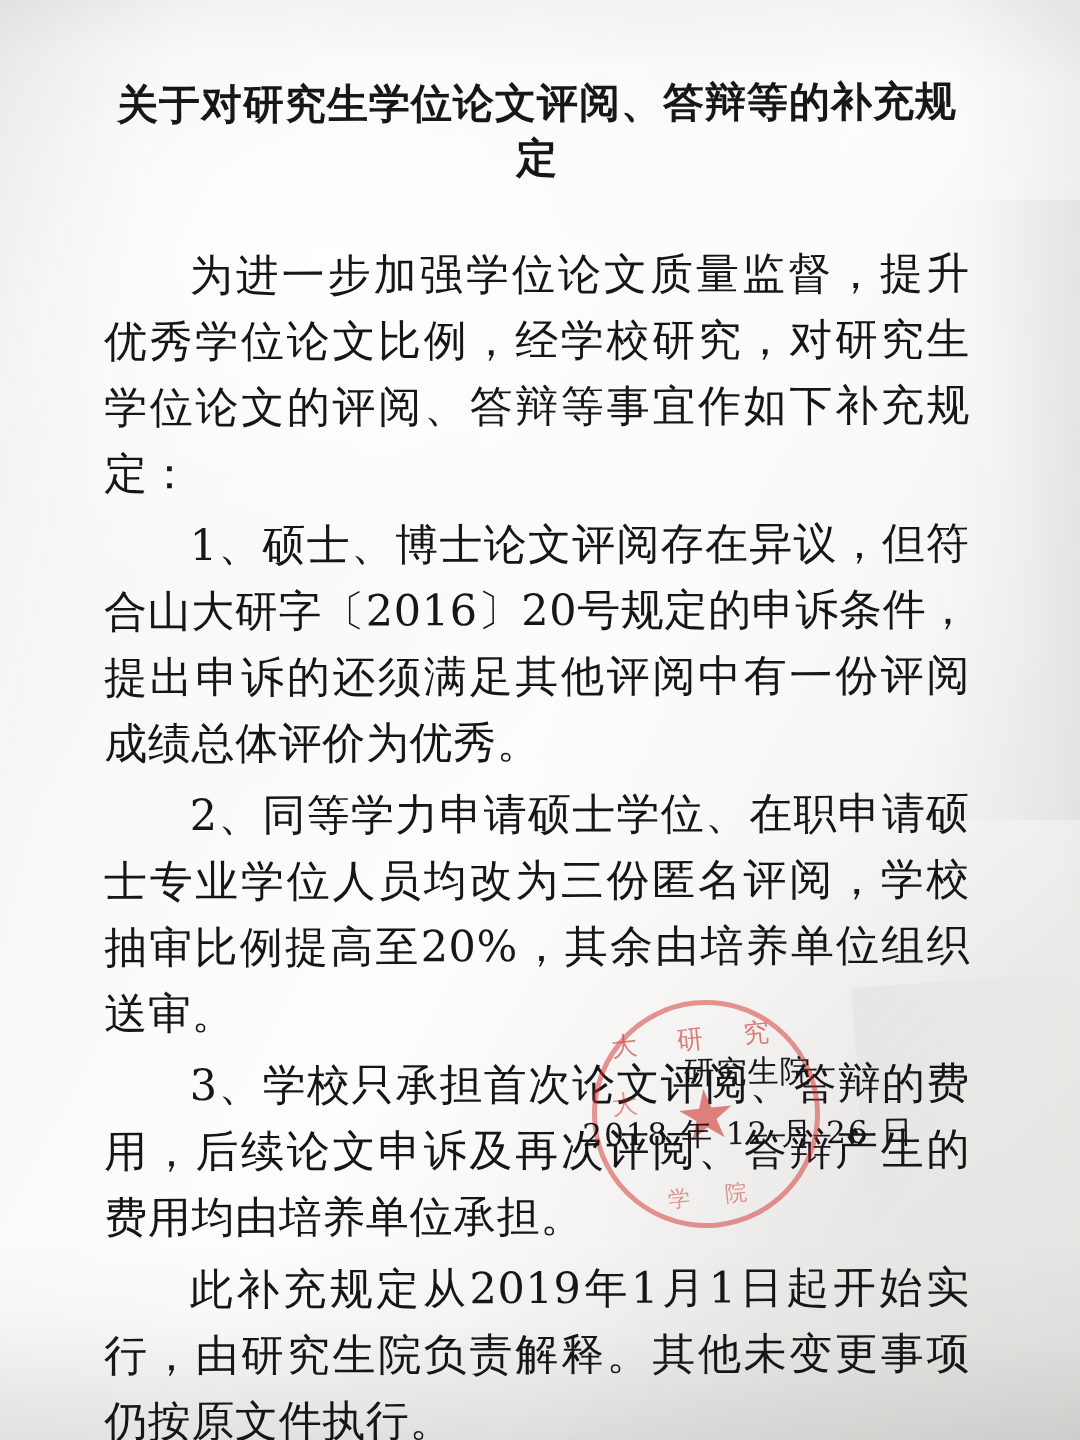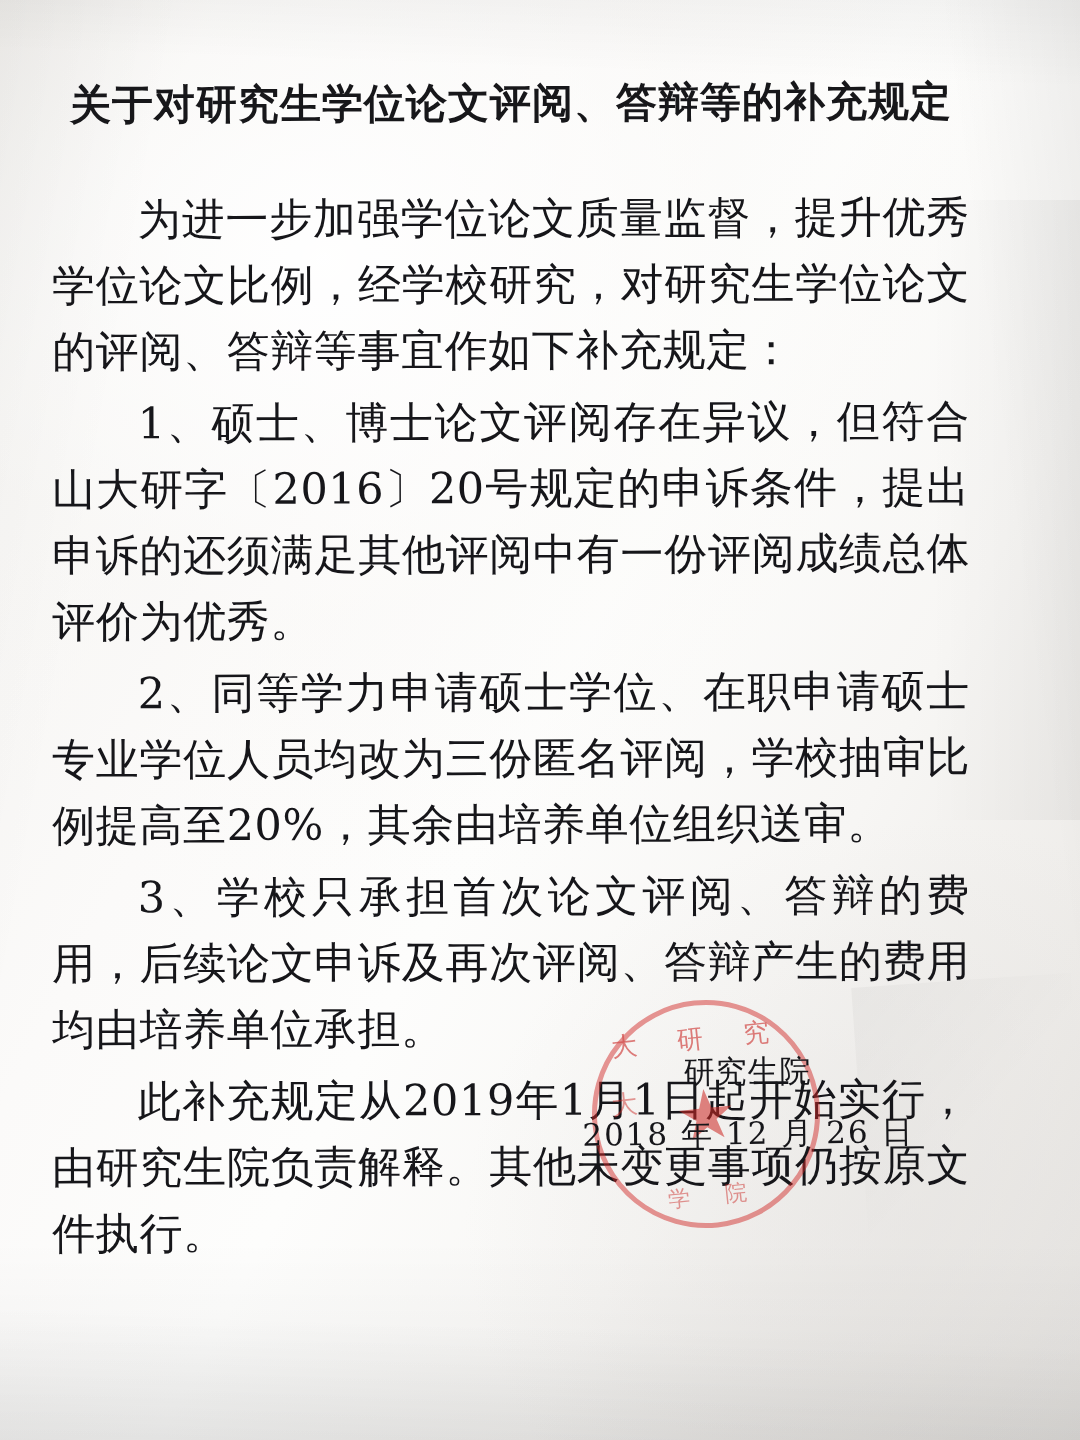--- a/index.html
+++ b/index.html
@@ -51,21 +51,21 @@
     top: 200px; left: 930px; width: 150px; height: 620px;
     background: linear-gradient(90deg, rgba(0,0,0,0) 0%, rgba(0,0,0,0.045) 100%);
   }
 
   .doc {
     position: absolute;
     top: 0; left: 0;
     width: 1080px;
     height: 1440px;
     box-sizing: border-box;
-    padding: 58px 110px 0 52px;
+    padding: 58px 110px 0 104px;
   }
 
   .doc-title {
     font-family: "DejaVu Serif", serif;
     font-size: 41px;
     line-height: 1.35;
     letter-spacing: 1px;
     color: #17171a;
     text-align: center;
     font-weight: 600;

